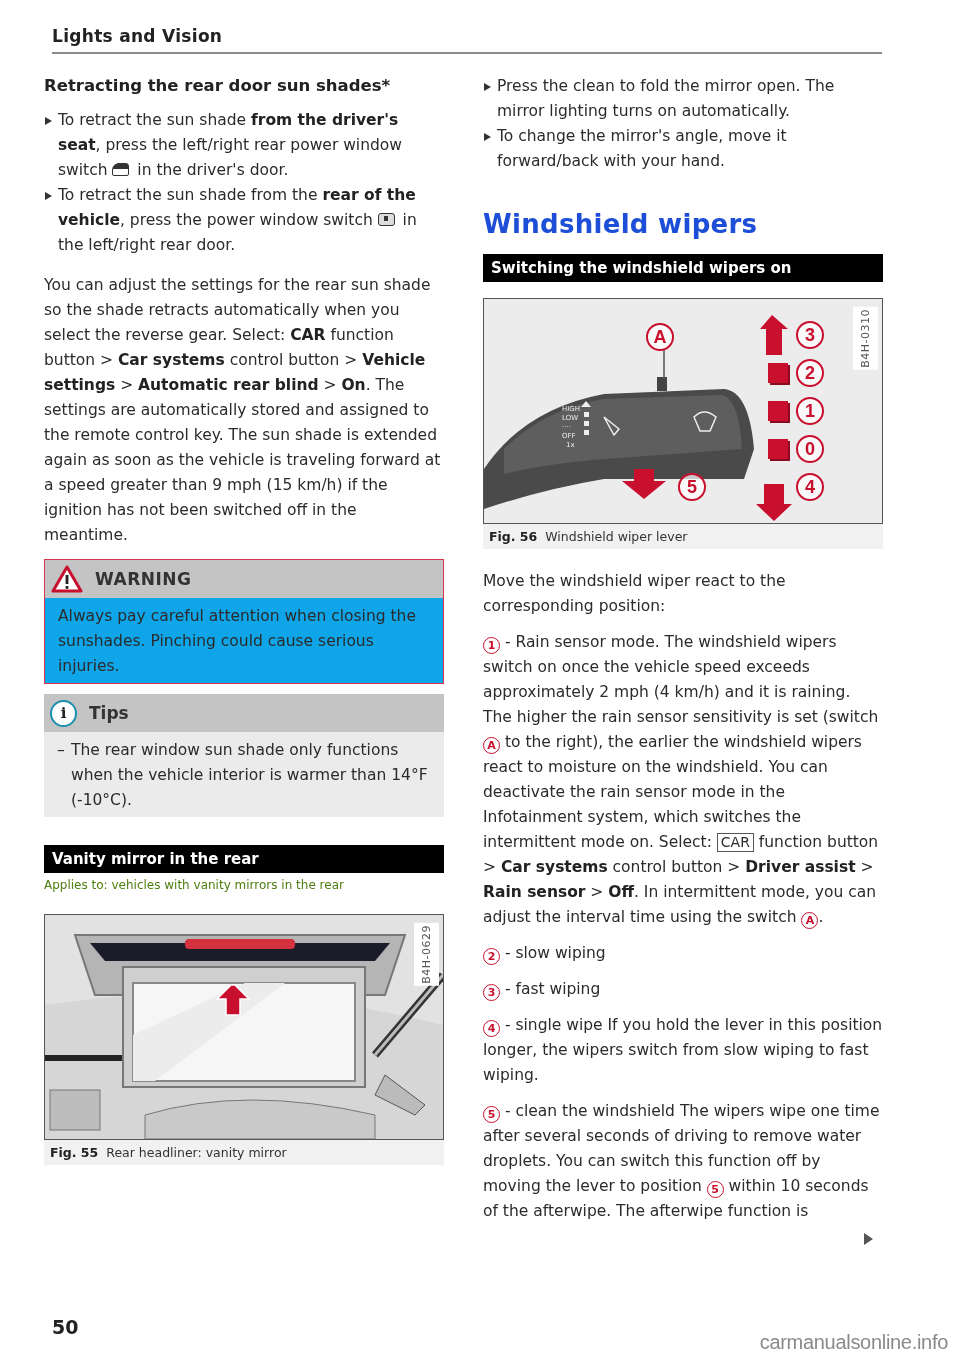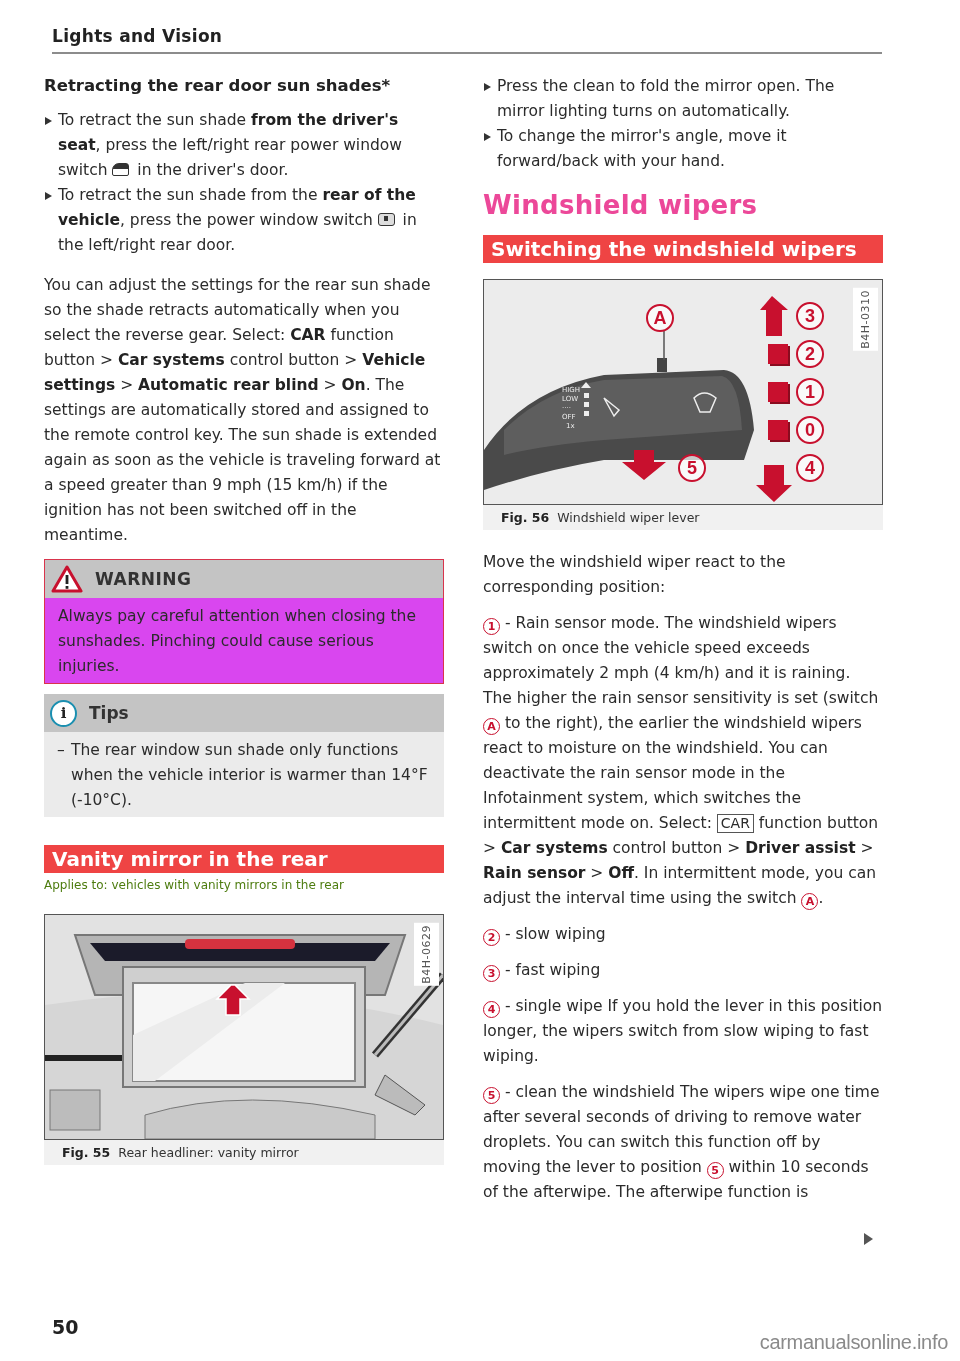--- a/index.html
+++ b/index.html
@@ -17,23 +17,23 @@
     border-bottom: 2px solid #8c8c8c; padding-bottom: 4px;
   }
   .page-header h1 {
     font-size: 17px; font-weight: bold; color: #222; letter-spacing: 0.3px; line-height: 24px;
   }
   .col { position: absolute; top: 74px; width: 400px; }
   .col-left { left: 44px; }
   .col-right { left: 483px; }
 
   h2.subhead { font-size: 16.5px; font-weight: bold; color: #222; margin-bottom: 10px; line-height: 24px; }
-  h2.big { font-size: 26px; font-weight: bold; color: #ec4899; letter-spacing: 0.3px; margin: 15px 0 14px; line-height: 32px; }
+  h2.big { font-size: 26px; font-weight: bold; color: #1d4ed8; letter-spacing: 0.3px; margin: 34px 0 14px; line-height: 32px; }
   .redbar {
-    background: #ef4444; color: #fff; font-weight: bold; font-size: 20px;
+    background: #000000; color: #fff; font-weight: bold; font-size: 15px;
     padding: 0 8px; height: 28px; line-height: 28px;
   }
   .applies { font-size: 12px; color: #4d7c0f; margin-top: 3px; line-height: 18px; }
 
   ul.tri { list-style: none; }
   ul.tri li { position: relative; padding-left: 14px; }
   ul.tri li::before {
     content: ""; position: absolute; left: 1px; top: 9px;
     border-left: 7px solid #333; border-top: 4px solid transparent; border-bottom: 4px solid transparent;
   }
@@ -44,21 +44,21 @@
     display: inline-block; width: 17px; height: 13px; vertical-align: -1px;
     border: 1.5px solid #333; border-radius: 3px; margin-right: 3px; position: relative;
   }
   .inline-icon.door { border-radius: 7px 3px 2px 2px; background: linear-gradient(#333 0 45%, transparent 45%); }
   .inline-icon.shade { background: #ddd; }
   .inline-icon.shade::after {
     content: ""; position: absolute; left: 5px; top: 2px; width: 4px; height: 5px; background: #333;
   }
 
   .warning-box {
-    border: 1.5px solid #d9344c; background: #d946ef; margin-top: 8px;
+    border: 1.5px solid #d9344c; background: #0ea5e9; margin-top: 8px;
   }
   .warning-head {
     background: #c4c4c4; height: 38px; display: flex; align-items: center; padding-left: 6px;
   }
   .warning-head .label { font-weight: bold; font-size: 17px; color: #333; margin-left: 12px; letter-spacing: 0.5px; }
   .warning-body { padding: 6px 12px 4px 13px; }
 
   .tips-box { background: #ebebeb; margin-top: 10px; }
   .tips-head { background: #c4c4c4; height: 38px; display: flex; align-items: center; padding-left: 6px; }
   .tips-head .label { font-weight: bold; font-size: 17px; color: #333; margin-left: 12px; }
@@ -68,21 +68,21 @@
     font-family: "DejaVu Serif", serif; font-weight: bold; font-size: 15px; color: #222;
   }
   .tips-body { padding: 6px 10px 4px 13px; }
   .tips-body .dash { position: relative; padding-left: 14px; }
   .tips-body .dash::before { content: "–"; position: absolute; left: 0; top: 0; }
 
   .figure { background: #f1f1f1; margin-top: 14px; }
   .fig-img {
     position: relative; border: 1.5px solid #555; background: #e6e6e6; overflow: hidden;
   }
-  .fig-caption { font-size: 12.5px; color: #333; padding: 3px 18px; line-height: 19px; }
+  .fig-caption { font-size: 12.5px; color: #333; padding: 3px 6px; line-height: 19px; }
   .fig-caption b { margin-right: 4px; }
   .fig-code {
     position: absolute; right: 4px; top: 8px; writing-mode: vertical-rl; transform: rotate(180deg);
     font-size: 11px; color: #555; font-family: "DejaVu Sans", sans-serif; letter-spacing: 0.5px;
     background: #fff; padding: 2px 0;
   }
 
   .circ {
     display: inline-flex; align-items: center; justify-content: center;
     width: 17px; height: 17px; border: 1.5px solid #c8102e; border-radius: 50%;

